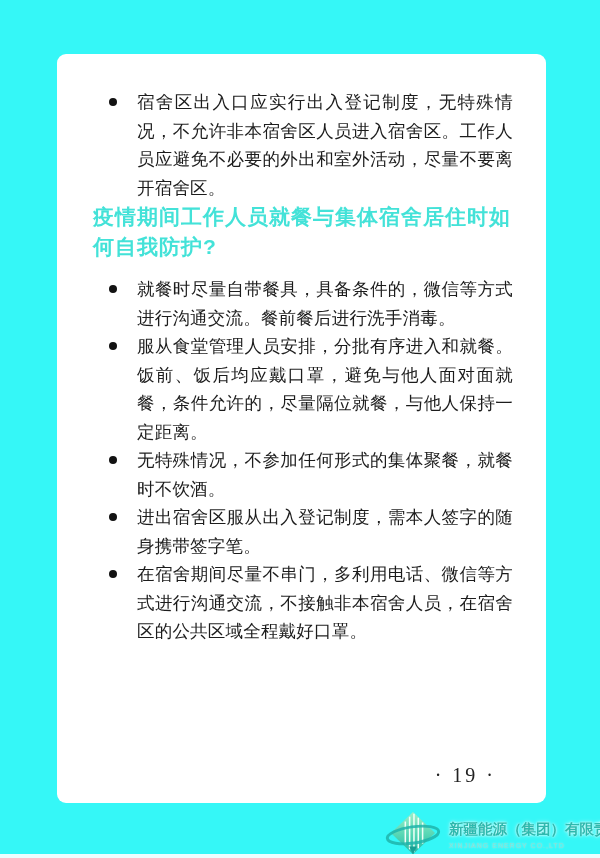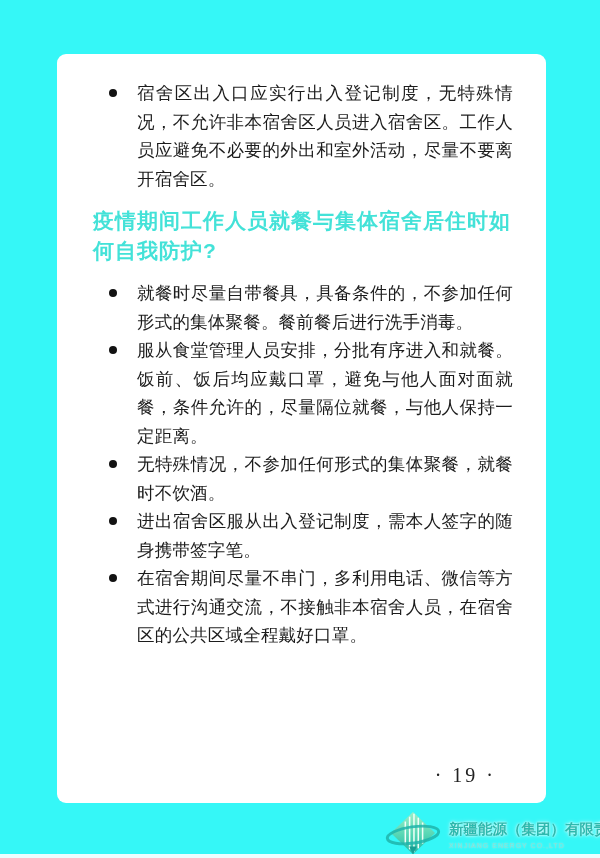--- a/index.html
+++ b/index.html
@@ -15,21 +15,21 @@
   .card {
     position: absolute;
     left: 57px; top: 54px;
     width: 489px; height: 749px;
     background: #ffffff;
     border-radius: 9px;
   }
   .card-content {
     position: relative;
     height: 100%;
-    padding: 25px 33px 0 48px;
+    padding: 34px 33px 0 48px;
   }
 
   
   ul.blist { list-style: none; }
   li.bitem { display: flex; align-items: flex-start; }
   .bdot {
     flex: none;
     width: 8px; height: 8px;
     border-radius: 50%;
     background: #121212;
@@ -40,21 +40,21 @@
     font-size: 17.5px;
     line-height: 28.5px;
     color: #1c1c1c;
     text-align: justify;
     text-justify: inter-ideograph;
     letter-spacing: 0.2px;
   }
 
   
   .section-heading {
-    margin: 13px 0 13px -12px;
+    margin: 0 0 13px -12px;
     font-family: "Liberation Sans", "DejaVu Sans", sans-serif;
     font-weight: bold;
     font-size: 21px;
     line-height: 30px;
     color: #43E2D8;
     letter-spacing: 1px;
   }
 
   
   .page-number {
@@ -110,21 +110,21 @@
         <span class="bdot"></span>
         <span class="btext">宿舍区出入口应实行出入登记制度，无特殊情况，不允许非本宿舍区人员进入宿舍区。工作人员应避免不必要的外出和室外活动，尽量不要离开宿舍区。</span>
       </li>
     </ul>
 
     <div class="section-heading">疫情期间工作人员就餐与集体宿舍居住时如何自我防护?</div>
 
     <ul class="blist">
       <li class="bitem">
         <span class="bdot"></span>
-        <span class="btext">就餐时尽量自带餐具，具备条件的，不参加任何形式的集体聚餐。餐前餐后进行洗手消毒。</span>
+        <span class="btext">就餐时尽量自带餐具，具备条件的，微信等方式进行沟通交流。餐前餐后进行洗手消毒。</span>
       </li>
       <li class="bitem">
         <span class="bdot"></span>
         <span class="btext">服从食堂管理人员安排，分批有序进入和就餐。饭前、饭后均应戴口罩，避免与他人面对面就餐，条件允许的，尽量隔位就餐，与他人保持一定距离。</span>
       </li>
       <li class="bitem">
         <span class="bdot"></span>
         <span class="btext">无特殊情况，不参加任何形式的集体聚餐，就餐时不饮酒。</span>
       </li>
       <li class="bitem">

